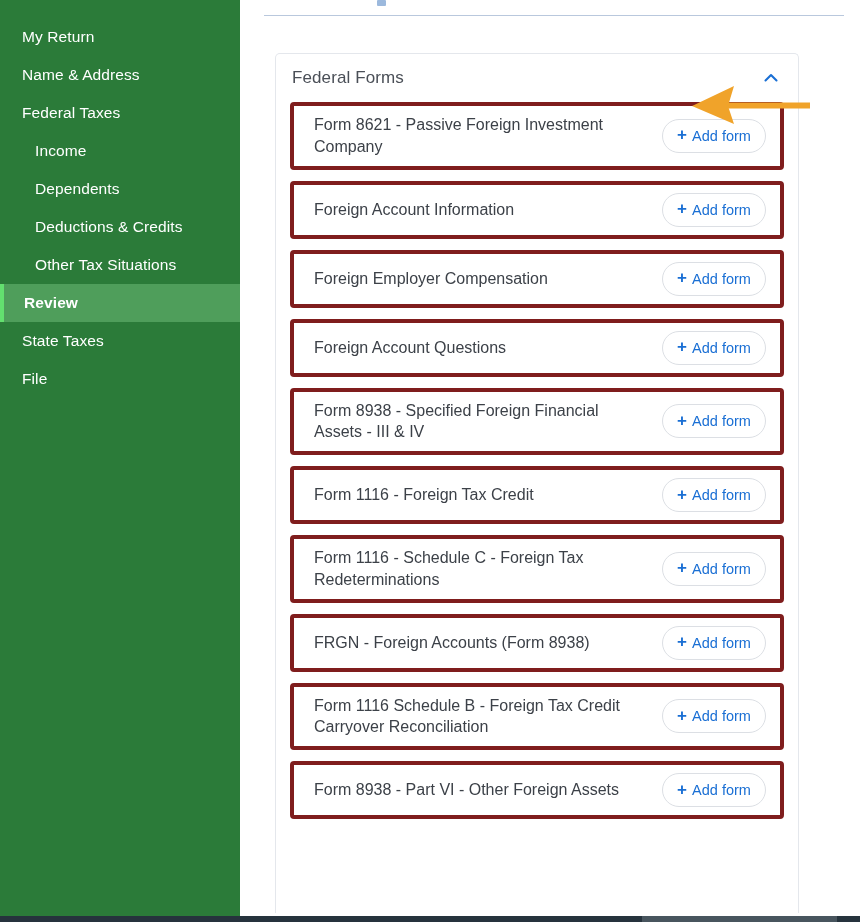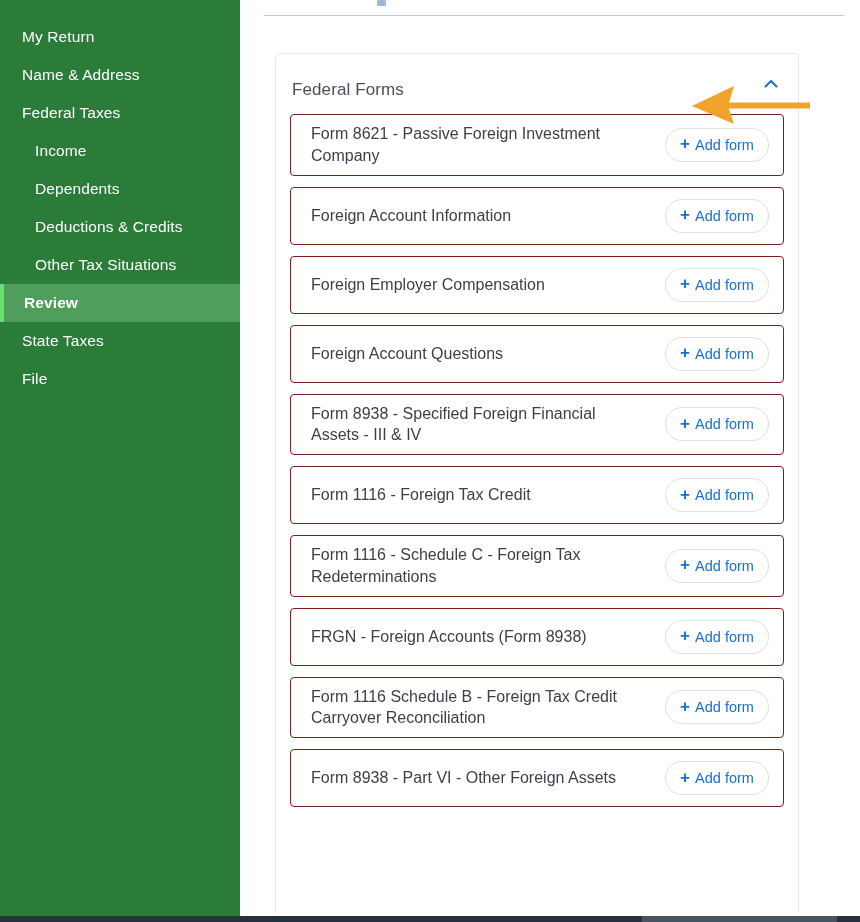--- a/index.html
+++ b/index.html
@@ -88,21 +88,20 @@
     position: relative;
     display: flex;
     align-items: center;
     justify-content: space-between;
     padding: 14px 18px 4px 16px;
   }
   .card-title {
     font-size: 17px;
     color: #4a4f57;
     letter-spacing: .1px;
-    margin-top: 12px;
   }
   .chevron-up {
     width: 18px; height: 18px;
     display: block;
   }
 
   
   .search-wrap {
     position: relative;
     margin: 4px 16px 0 14px;
@@ -130,21 +129,21 @@
 
   
   .form-list {
     padding: 10px 14px 14px 14px;
   }
   .form-row {
     display: flex;
     align-items: center;
     justify-content: space-between;
     background: #ffffff;
-    border: 1px solid #7f1d1d;
+    border: 4px solid #7f1d1d;
     border-radius: 4px;
     min-height: 58px;
     margin-bottom: 11px;
     padding: 8px 14px 8px 20px;
     box-sizing: border-box;
   }
   .form-label {
     font-size: 16px;
     color: #3c4148;
     line-height: 1.36;

